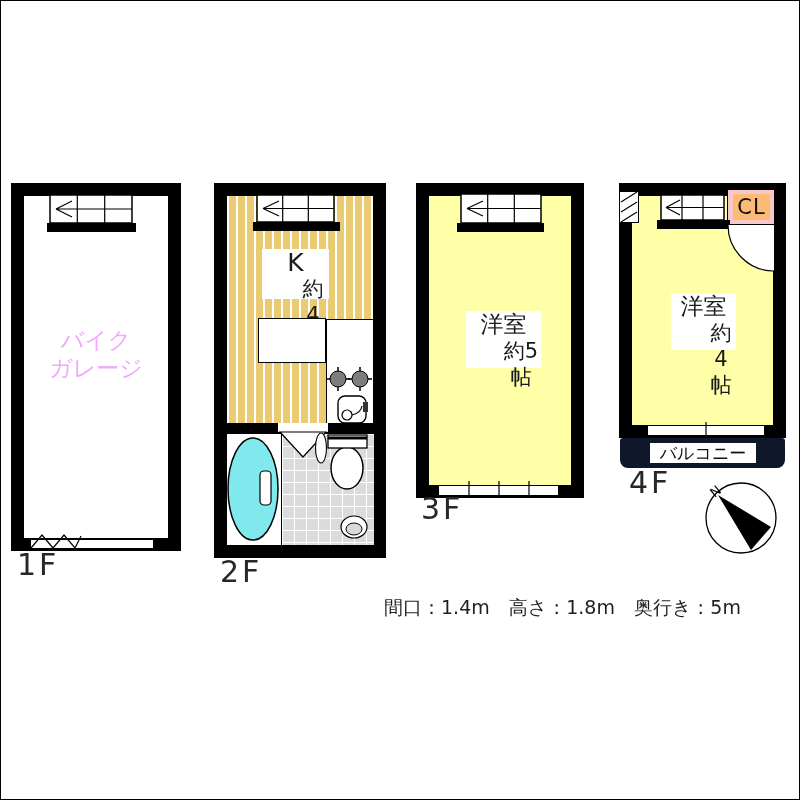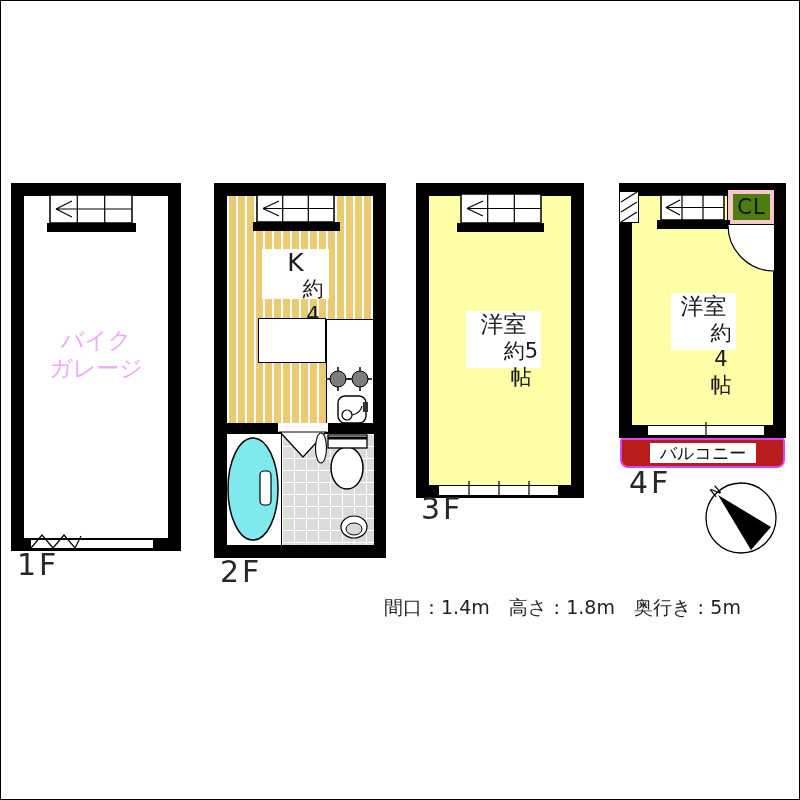--- a/index.html
+++ b/index.html
@@ -17,23 +17,23 @@
                       linear-gradient(to bottom,#fff 1px,rgba(0,0,0,0) 1px);
      background-size:12px 12px;border-left:1px solid #000;}
   .band{position:absolute;background:#fff;}
   .caption{position:absolute;font-size:30px;color:#26262b;letter-spacing:3px;line-height:32px;}
   .roomlabel{position:absolute;text-align:center;color:#f0abfc;font-size:23px;line-height:28px;}
   .labelbox{position:absolute;background:#fff;text-align:center;color:#1a1a1a;}
   .labelbox .l1{font-size:23px;line-height:27px;}
   .labelbox .l2{font-size:21px;line-height:26px;padding-left:35px;}
   .kbox .l1{font-size:25px;line-height:27px;}
   .cl-outer{position:absolute;background:#F6C7CB;border:1px solid #000;box-sizing:border-box;}
-  .cl-inner{position:absolute;left:5px;top:4px;width:37px;height:26px;background:#4d7c0f;
+  .cl-inner{position:absolute;left:5px;top:4px;width:37px;height:26px;background:#fdba74;
             text-align:center;font-size:21px;line-height:26px;color:#111;letter-spacing:1px;}
-  .balcony{position:absolute;background:#b91c1c;border:2px solid #d946ef;box-sizing:border-box;
+  .balcony{position:absolute;background:#0f172a;border:2px solid #0f172a;box-sizing:border-box;
            border-radius:3px 3px 8px 8px;}
   .balcony-band{position:absolute;left:28px;top:3px;width:106px;height:20px;background:#fff;
            text-align:center;font-size:17px;line-height:20px;color:#111;}
   .counter{position:absolute;background:#fff;border:1px solid #000;box-sizing:border-box;}
   .appl-col{position:absolute;background:#fff;border-left:1px solid #000;border-top:1px solid #000;box-sizing:border-box;}
   .hatchwin{position:absolute;background:#fff;border:1px solid #000;box-sizing:border-box;}
   .notes{position:absolute;color:#1f1f1f;font-size:19px;line-height:23px;white-space:pre;}
   svg.overlay{position:absolute;left:0;top:0;pointer-events:none;}
 </style>
 </head>

